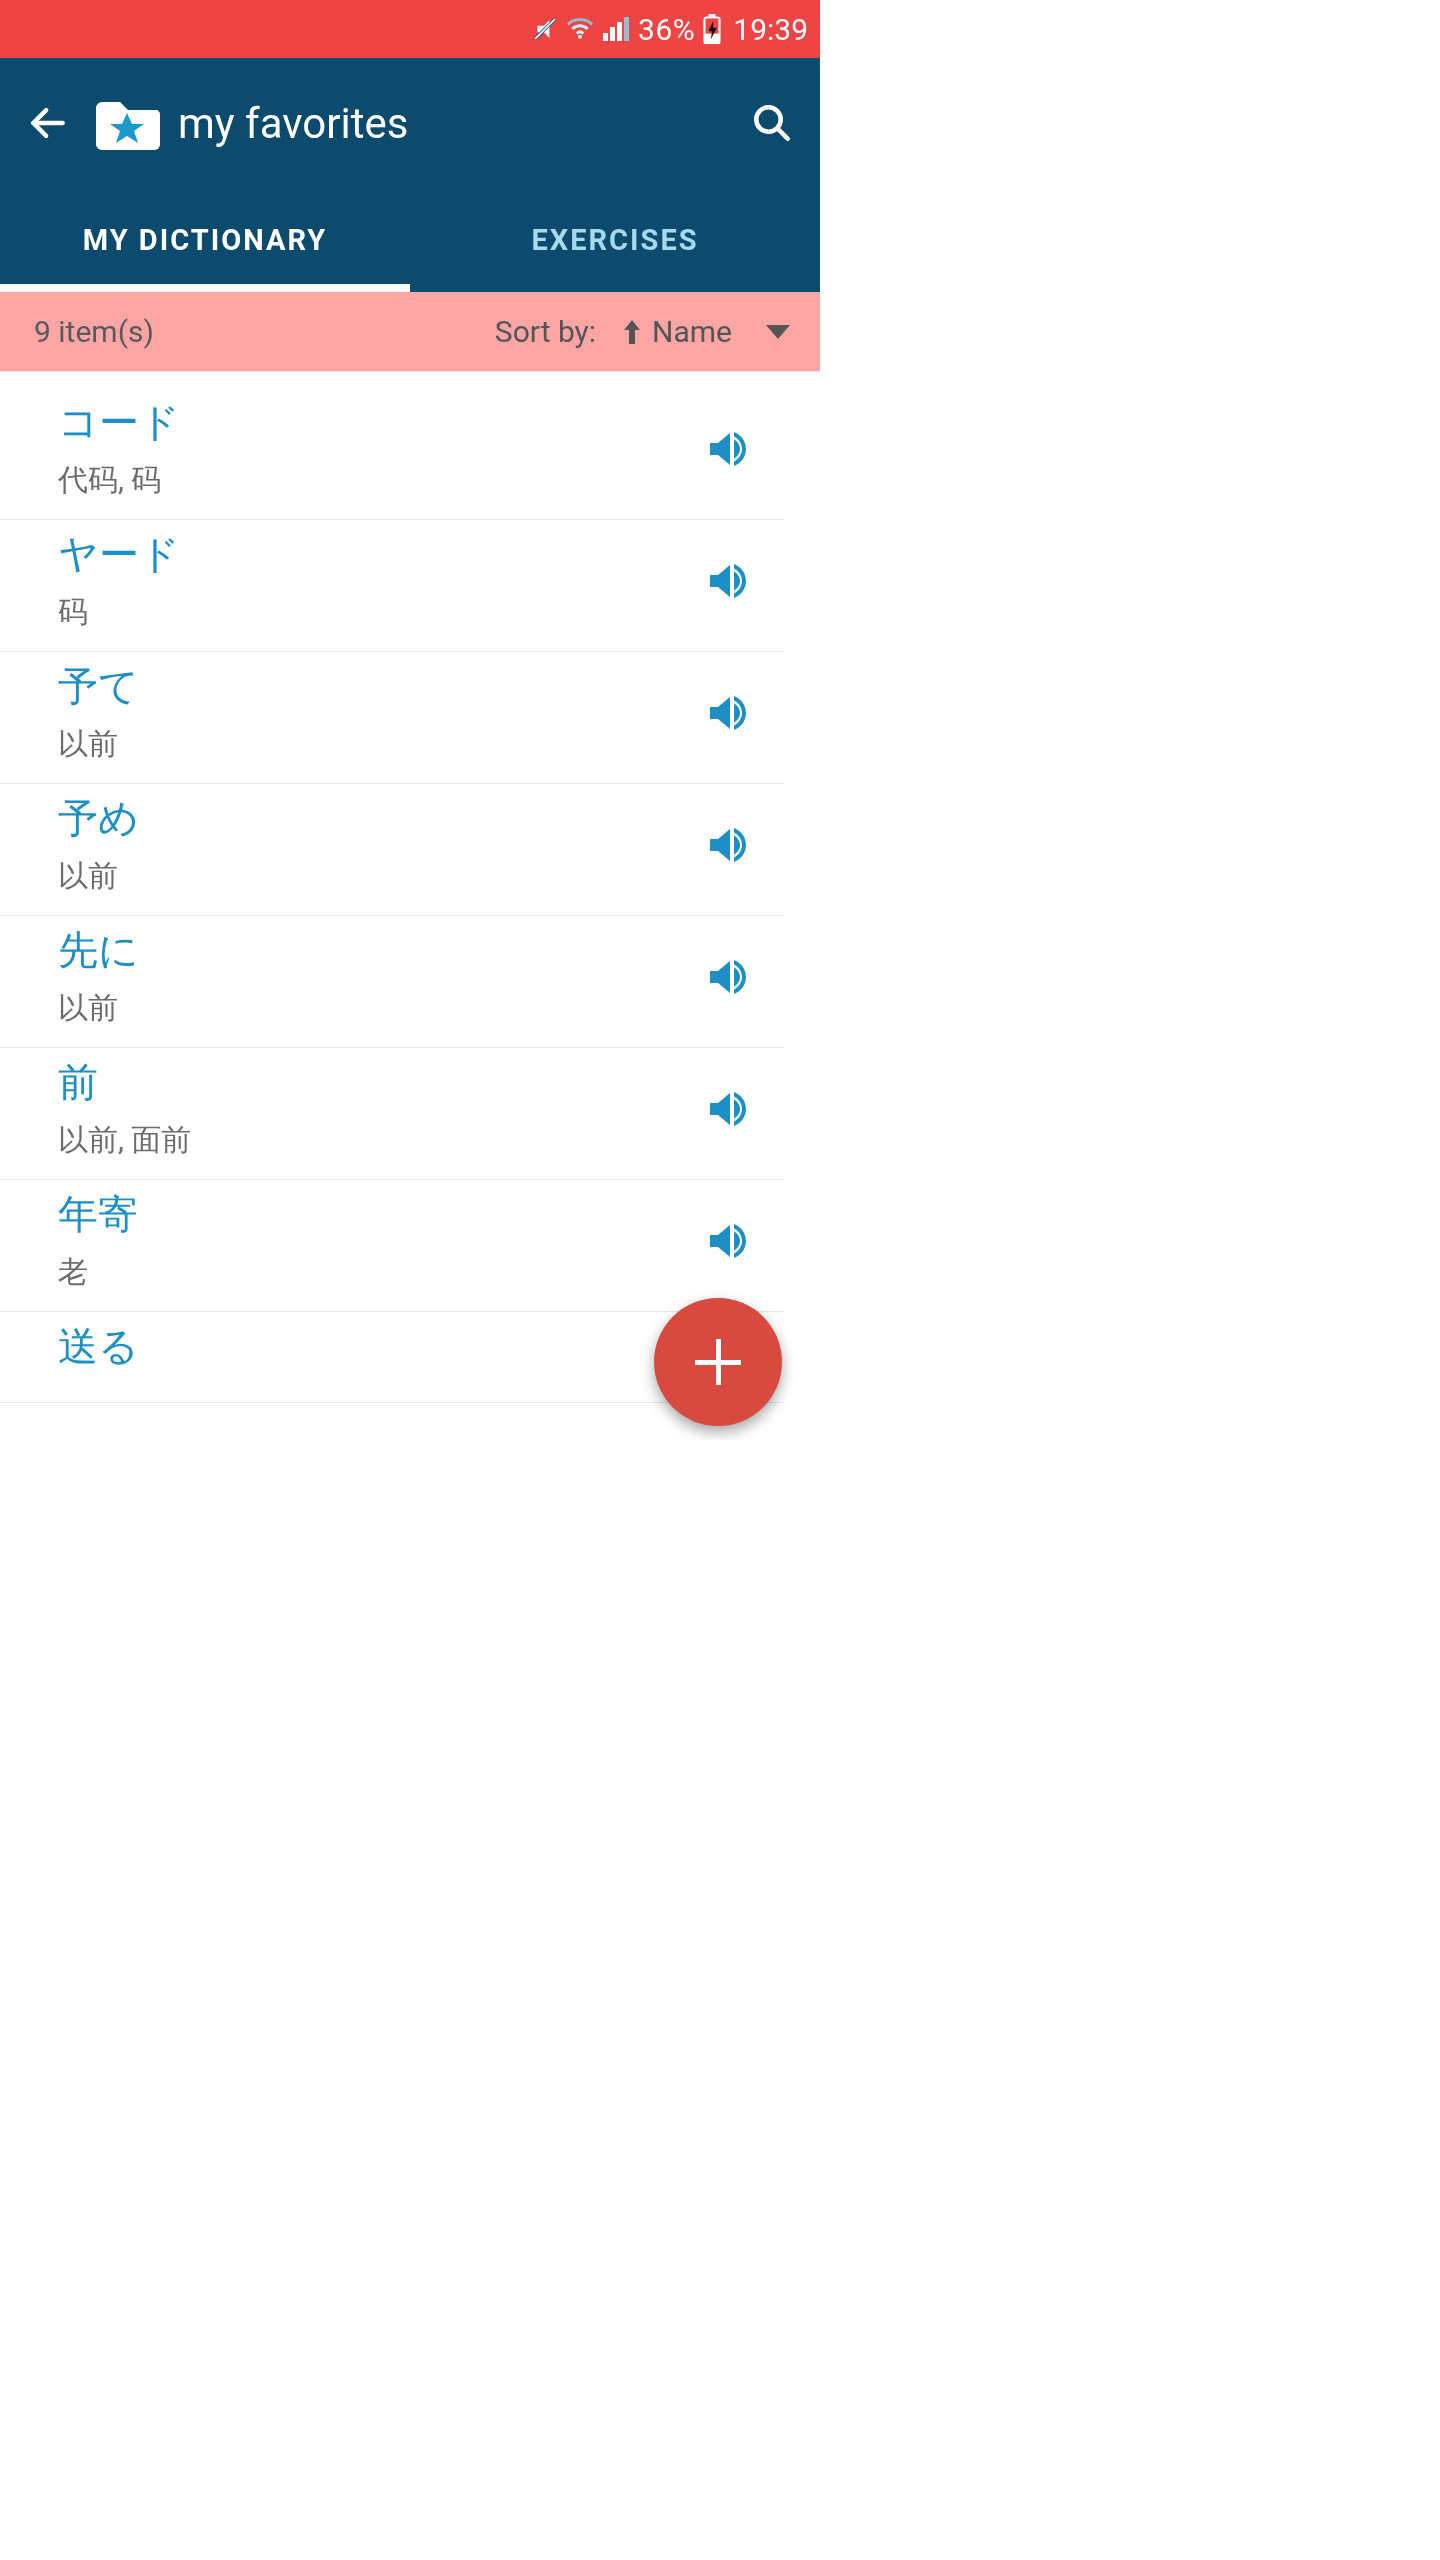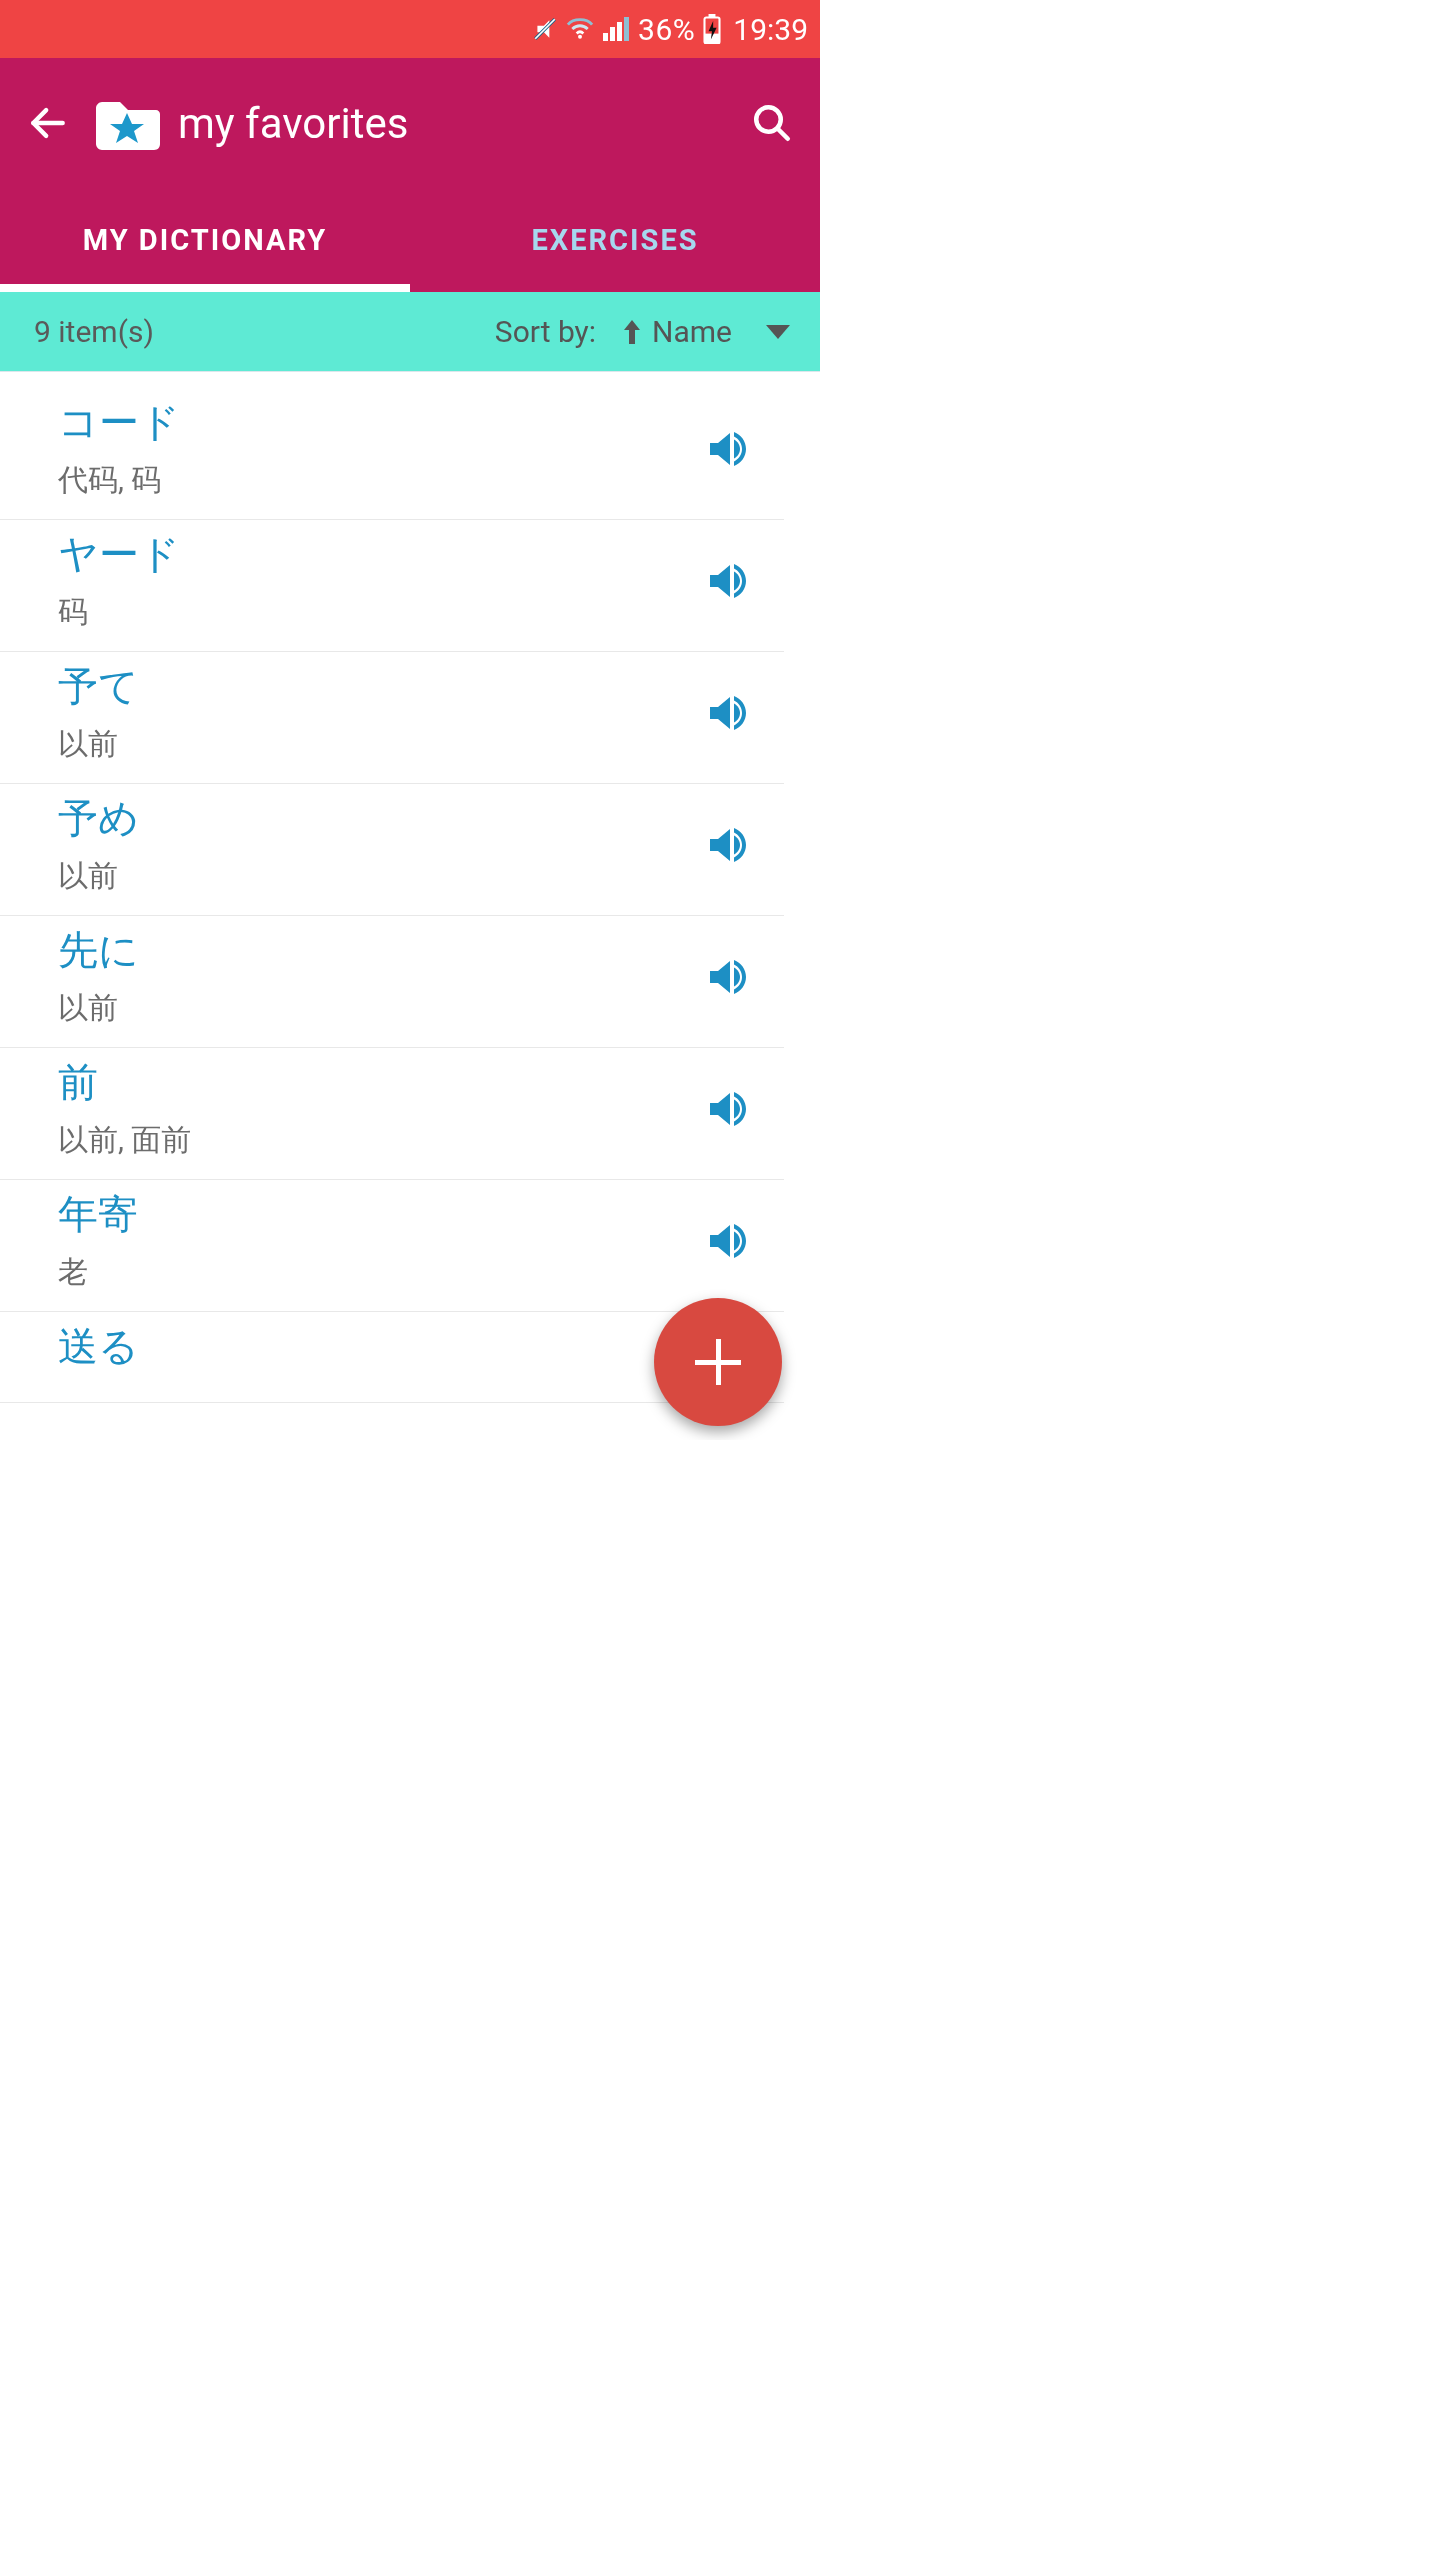--- a/index.html
+++ b/index.html
@@ -3,34 +3,34 @@
 <meta charset="utf-8">
 <style>
   * { margin: 0; padding: 0; box-sizing: border-box; }
   html, body { width: 820px; height: 1440px; font-family: Roboto, "Noto Sans", Arial, sans-serif; background:#fff; overflow:hidden; }
   
   .status-bar { height:58px; background:#ef4444; display:flex; align-items:center; justify-content:flex-end; padding:0 12px; gap:8px; color:#fff; font-size:30px; font-weight:400; }
   .status-bar .icon { display:flex; align-items:center; justify-content:center; }
   .status-bar .pct { letter-spacing:0.5px; }
   .status-bar .time { margin-left:4px; }
   
-  .app-bar { background:#be185d; color:#fff; }
+  .app-bar { background:#0c4a6e; color:#fff; }
   .app-bar-top { height:130px; display:flex; align-items:center; padding:0 20px; }
   .back-btn { width:56px; height:56px; display:flex; align-items:center; justify-content:center; }
   .folder-wrap { margin-left:18px; display:flex; align-items:center; gap:18px; }
   .title { font-size:42px; font-weight:400; }
   .spacer { flex:1; }
   .search-btn { width:56px; height:56px; display:flex; align-items:center; justify-content:center; }
   
   .tabs { display:flex; height:104px; }
   .tab { flex:1; display:flex; align-items:center; justify-content:center; font-size:29px; font-weight:700; letter-spacing:2px; color:#a6d8ee; position:relative; }
   .tab.active { color:#ffffff; }
   .tab.active::after { content:""; position:absolute; left:0; right:0; bottom:0; height:8px; background:#ffffff; }
   
-  .sort-bar { height:80px; background:#5eead4; display:flex; align-items:center; padding:0 30px 0 34px; color:#555; font-size:30px; border-bottom:1px solid #dbe7ec; }
+  .sort-bar { height:80px; background:#fca5a5; display:flex; align-items:center; padding:0 30px 0 34px; color:#555; font-size:30px; border-bottom:1px solid #dbe7ec; }
   .sort-bar .count { flex:0 0 auto; color:#5a5a5a; }
   .sort-bar .fill { flex:1; }
   .sort-bar .sort-by { color:#555; }
   .sort-bar .arrow-up { margin:0 10px 0 26px; display:flex; align-items:center; }
   .sort-bar .sort-key { color:#555; margin-right:34px; }
   .sort-bar .caret-down { width:0; height:0; border-left:12px solid transparent; border-right:12px solid transparent; border-top:14px solid #555; }
   
   .list { }
   .row { display:flex; align-items:center; padding:8px 30px 18px 58px; border-bottom:1px solid #e8e8e8; margin:0 36px 0 0; }
   .row:first-child { padding-top:24px; }

